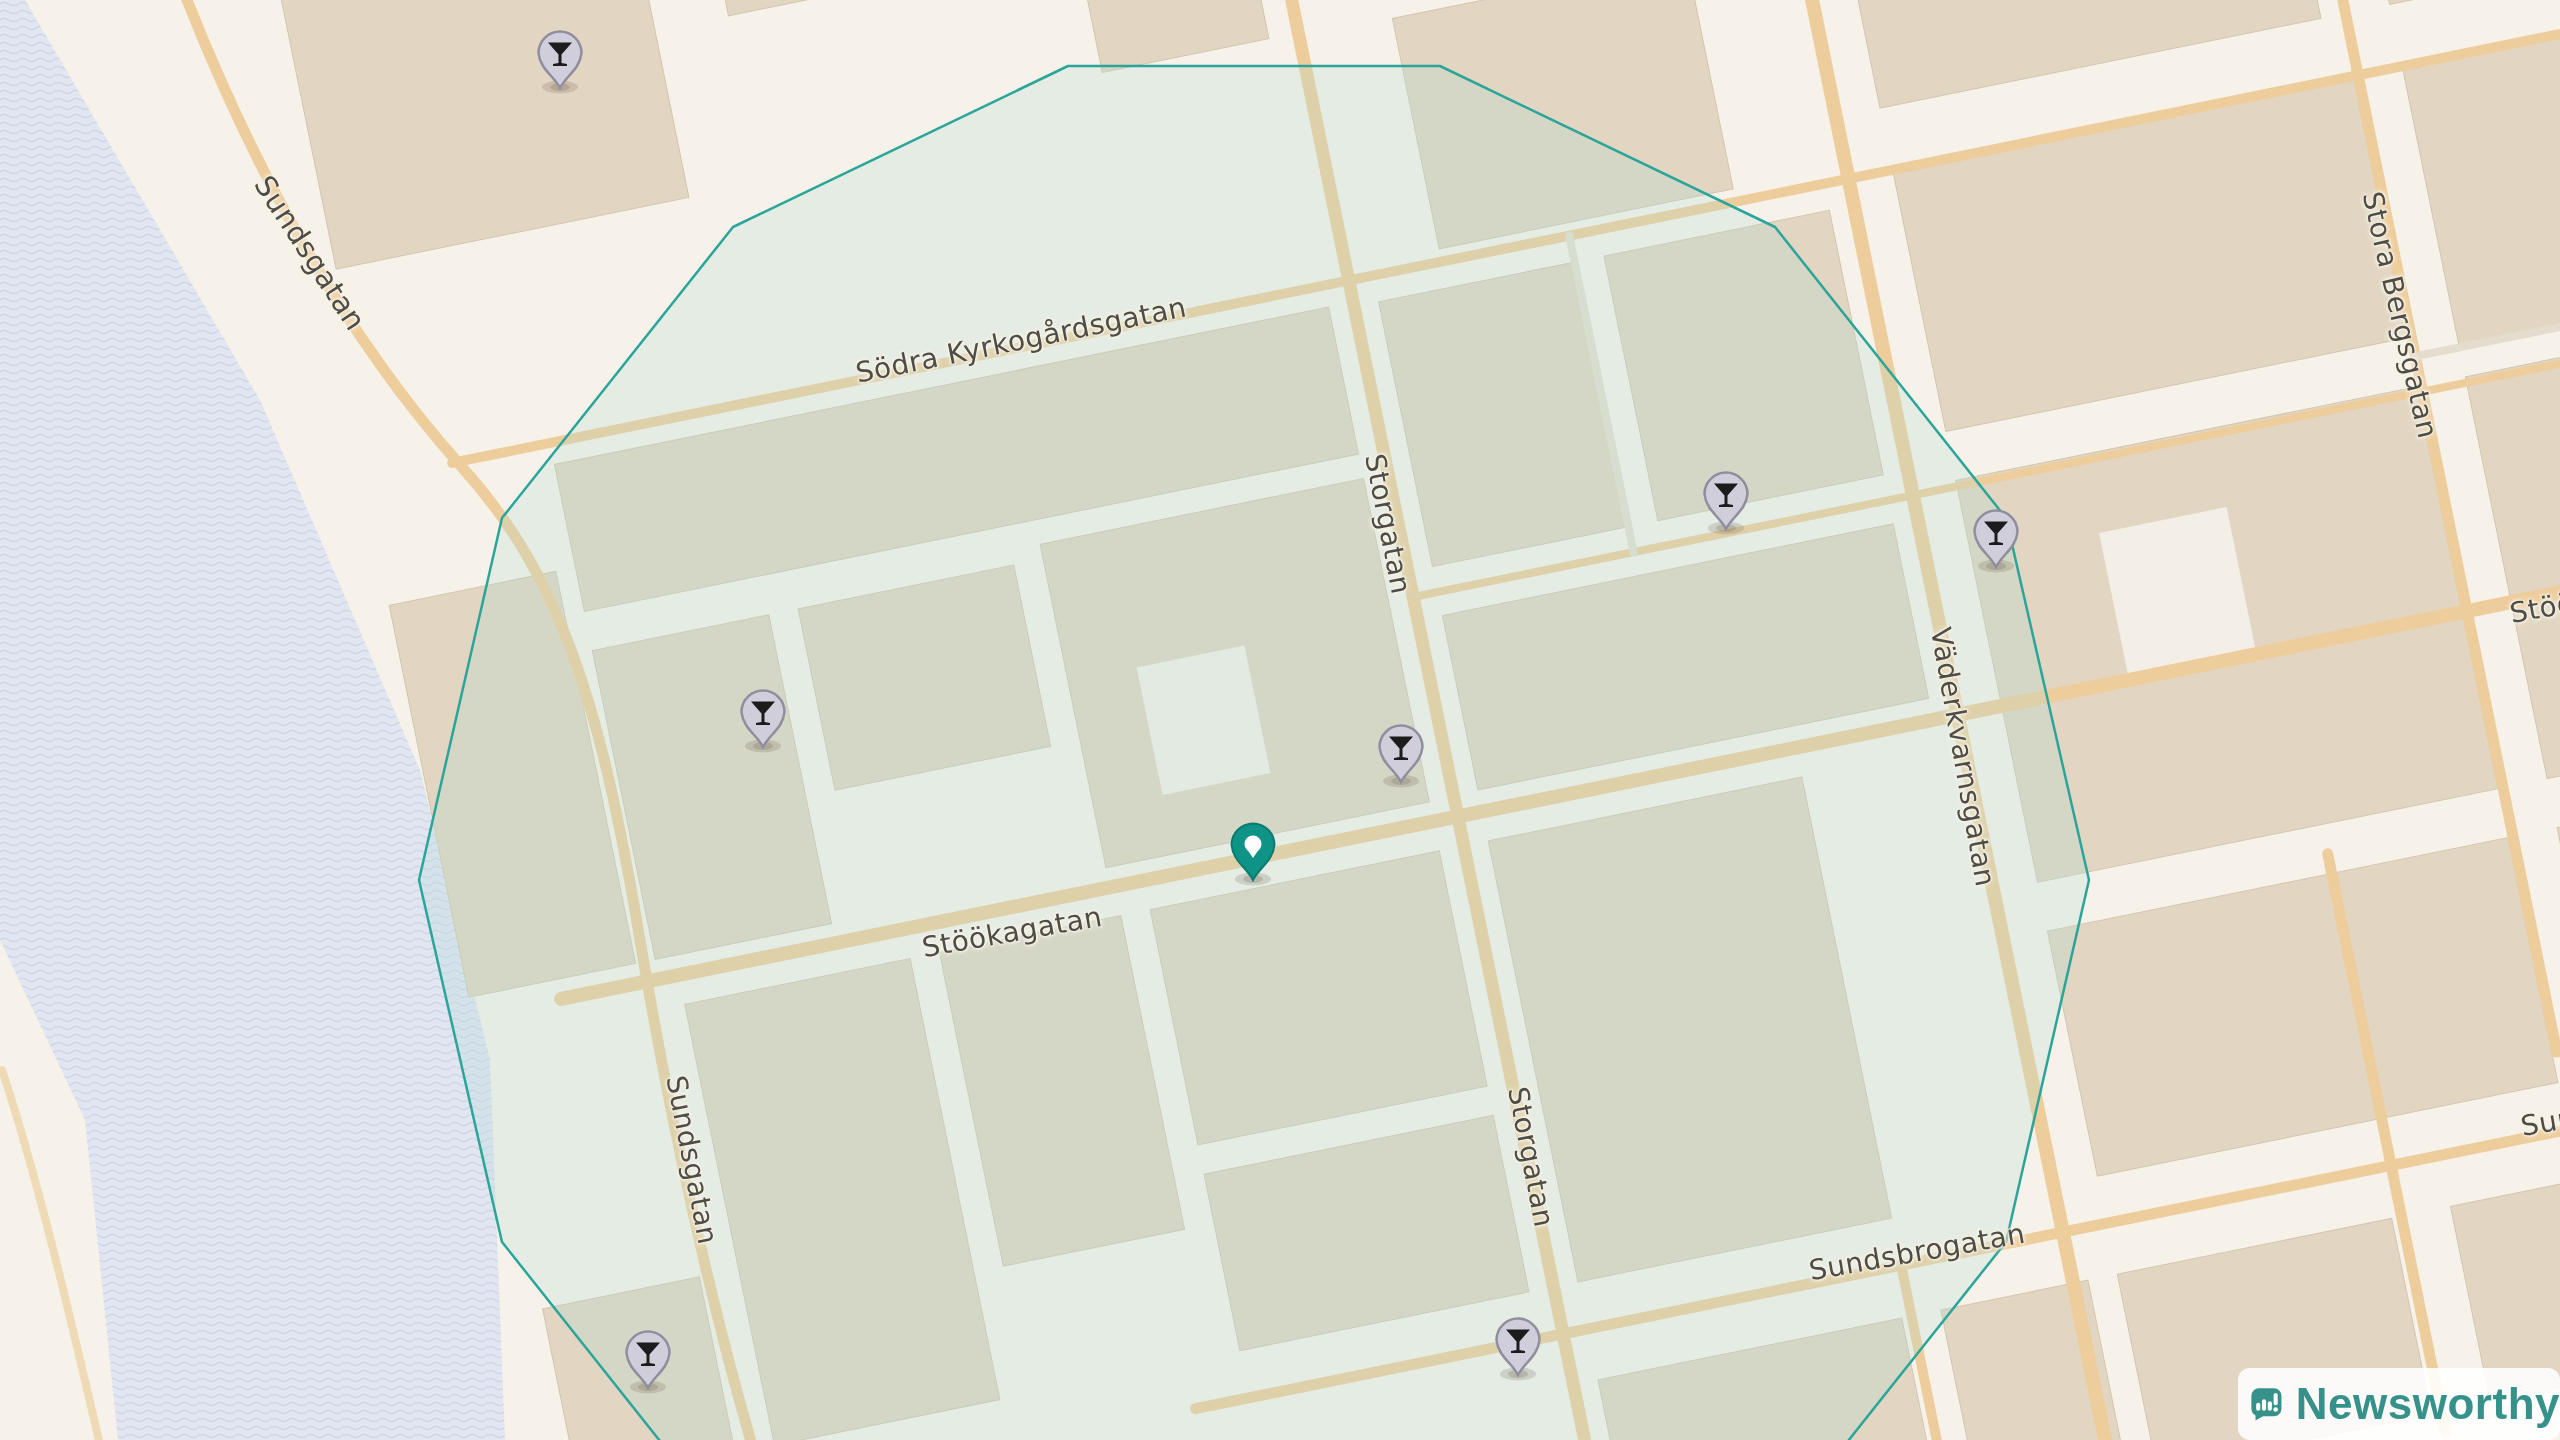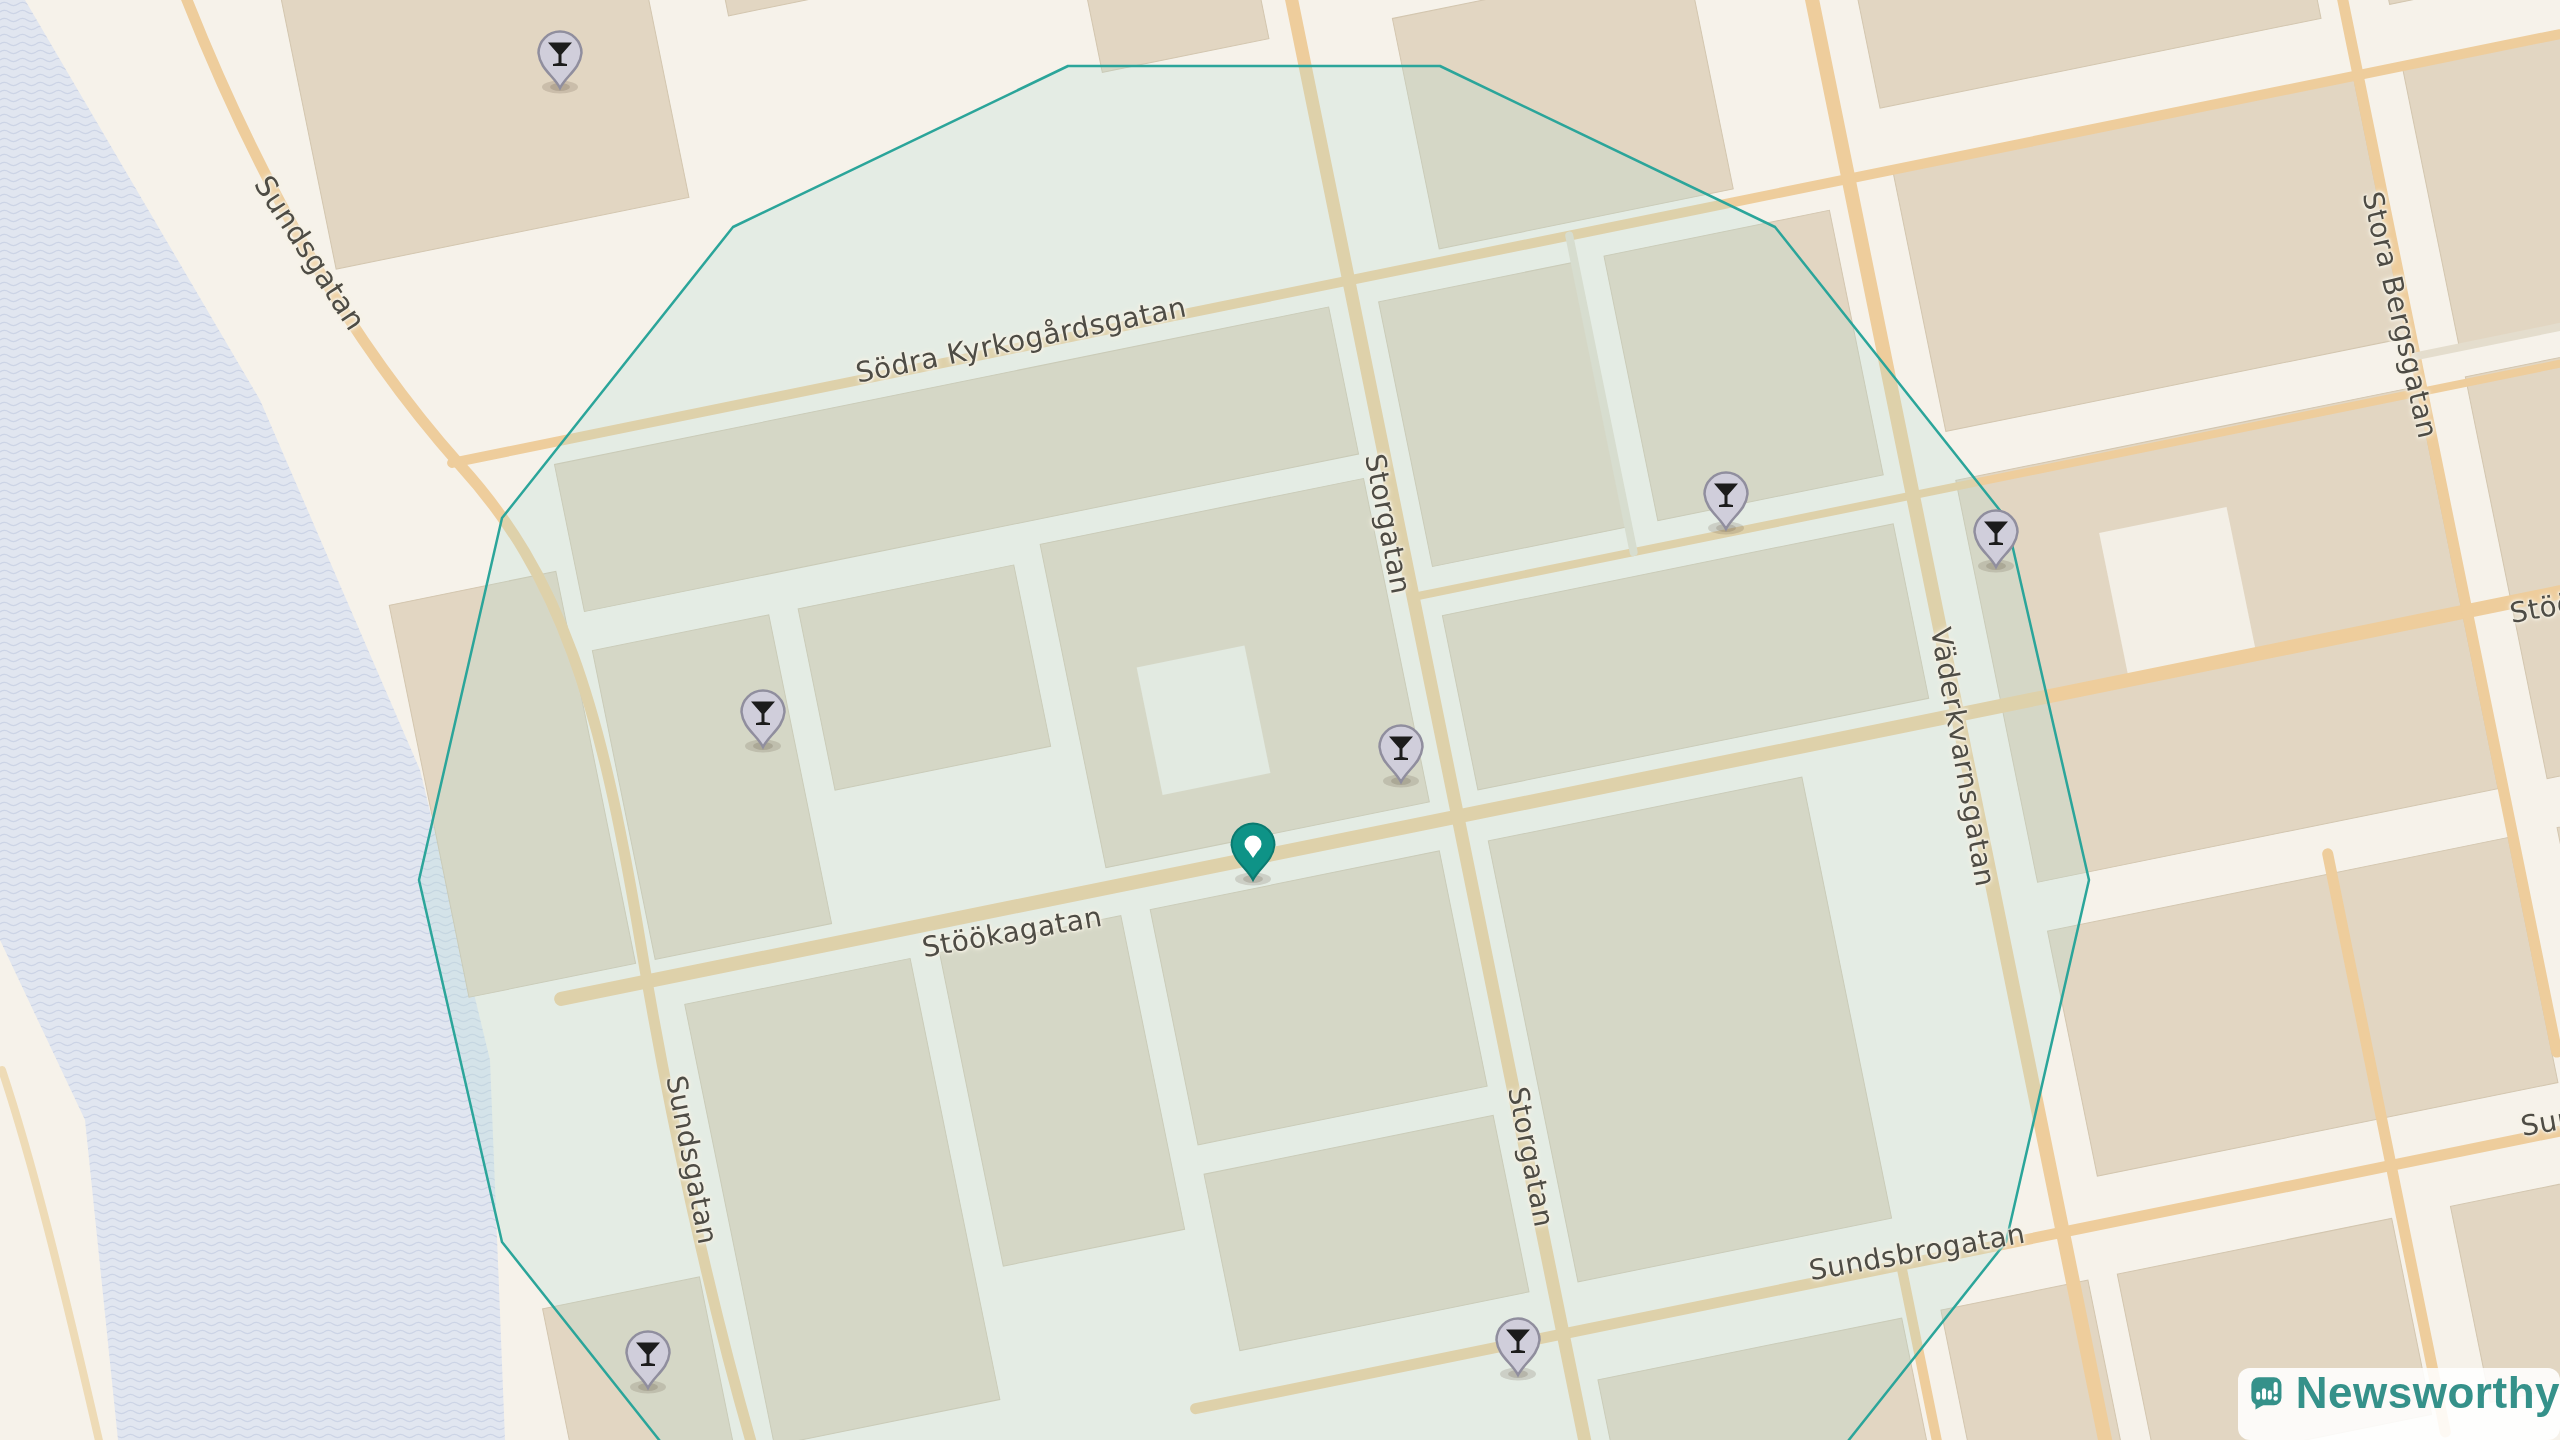--- a/index.html
+++ b/index.html
@@ -15,21 +15,21 @@
     text-shadow:0 0 2px #f6f2e6,0 0 4px #f6f2e6,1px 1px 2px #f6f2e6,-1px -1px 2px #f6f2e6,0 0 6px #f6f2e6;
     transform:translate(-50%,-50%);
   }
   
   .pin{position:absolute;width:52px;height:66px;margin-left:-26px;margin-top:-25px;cursor:pointer;}
   .pin svg{display:block;width:52px;height:66px;}
   
   .logo{
     position:absolute;left:2238px;top:1368px;width:322px;height:72px;
     background:rgba(255,255,255,.88);border-radius:12px;
-    display:flex;gap:13px;padding-left:12px;box-sizing:border-box;
+    display:flex;align-items:center;gap:13px;padding-left:12px;box-sizing:border-box;
     cursor:pointer;
   }
   .logo-text{
     font-family:"Liberation Sans",sans-serif;font-weight:bold;
     font-size:44px;color:#35918a;letter-spacing:.5px;
   }
 </style>
 </head>
 <body>
 

